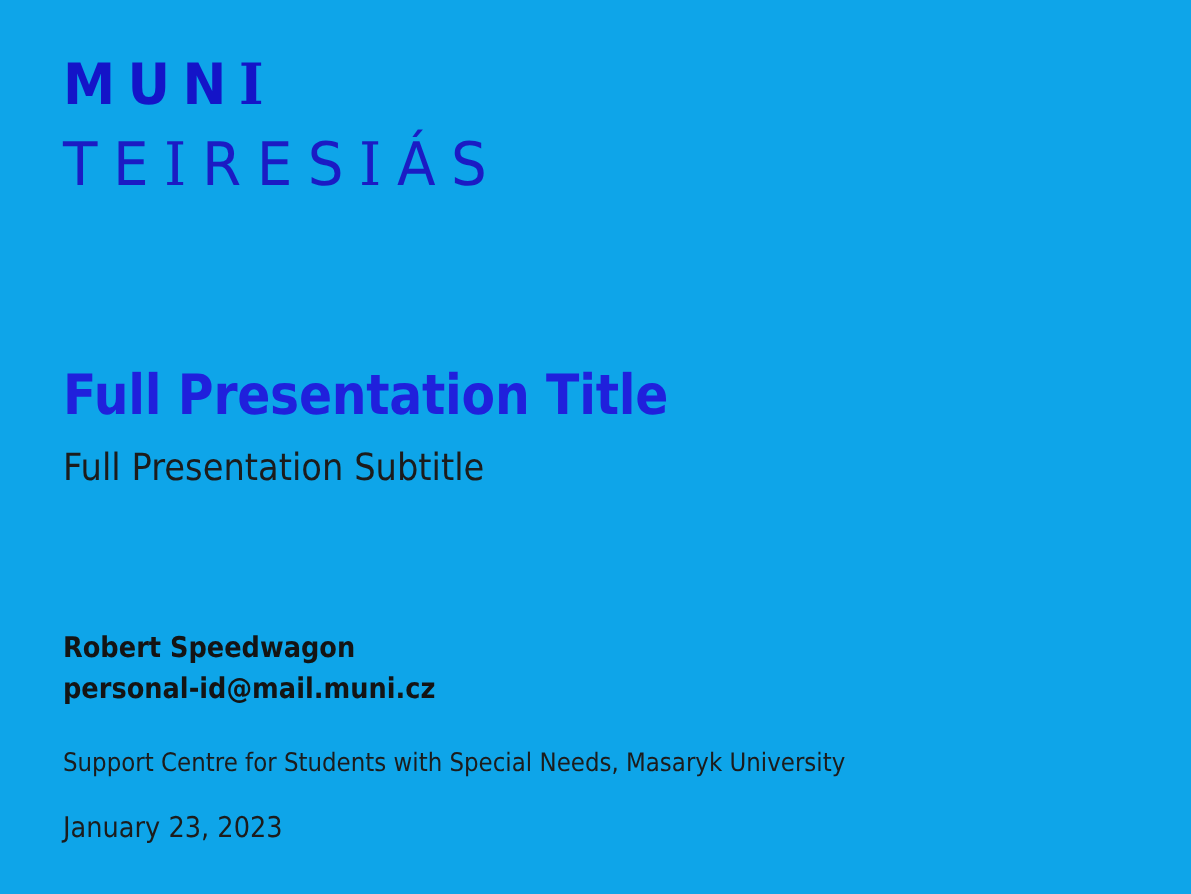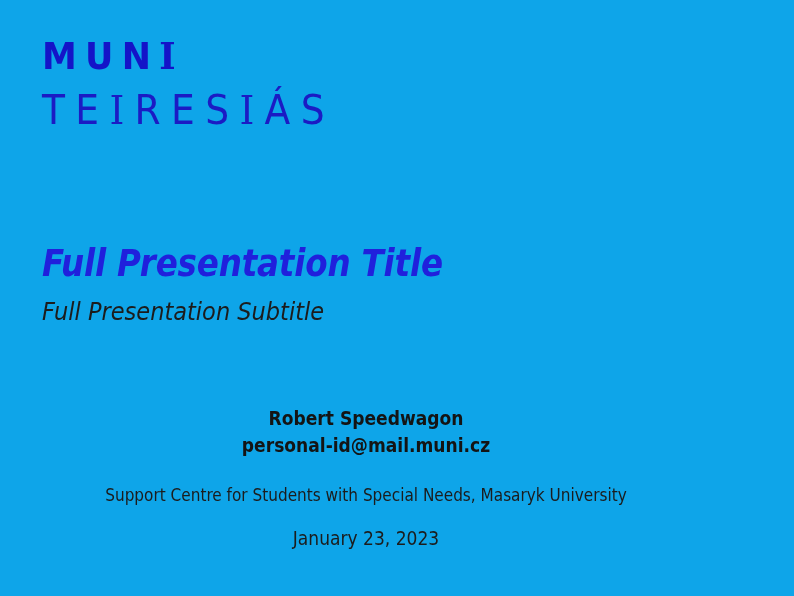--- a/index.html
+++ b/index.html
@@ -66,21 +66,20 @@
     font-weight: 400;
     letter-spacing: 11px;
   }
 
   
   .title-block {
     position: absolute;
     left: 42px;
     top: 243px;
     width: 700px;
-    font-style: italic;
   }
 
   .slide-title {
     font-family: "DejaVu Sans", sans-serif;
     font-weight: 700;
     font-size: 37px;
     line-height: 42px;
     color: #2020dc;
     letter-spacing: -0.2px;
     transform: scaleX(0.88);
@@ -97,23 +96,22 @@
     margin-top: 12px;
     transform: scaleX(0.90);
     transform-origin: left center;
     white-space: nowrap;
   }
 
   
   .meta-block {
     position: absolute;
     left: 42px;
-    top: 405px;
+    top: 419px;
     width: 720px;
-    text-align: center;
   }
 
   .author-name,
   .author-email {
     font-family: "DejaVu Sans", sans-serif;
     font-weight: 700;
     font-size: 19px;
     line-height: 27px;
     color: #141414;
     transform: scaleX(0.90);

